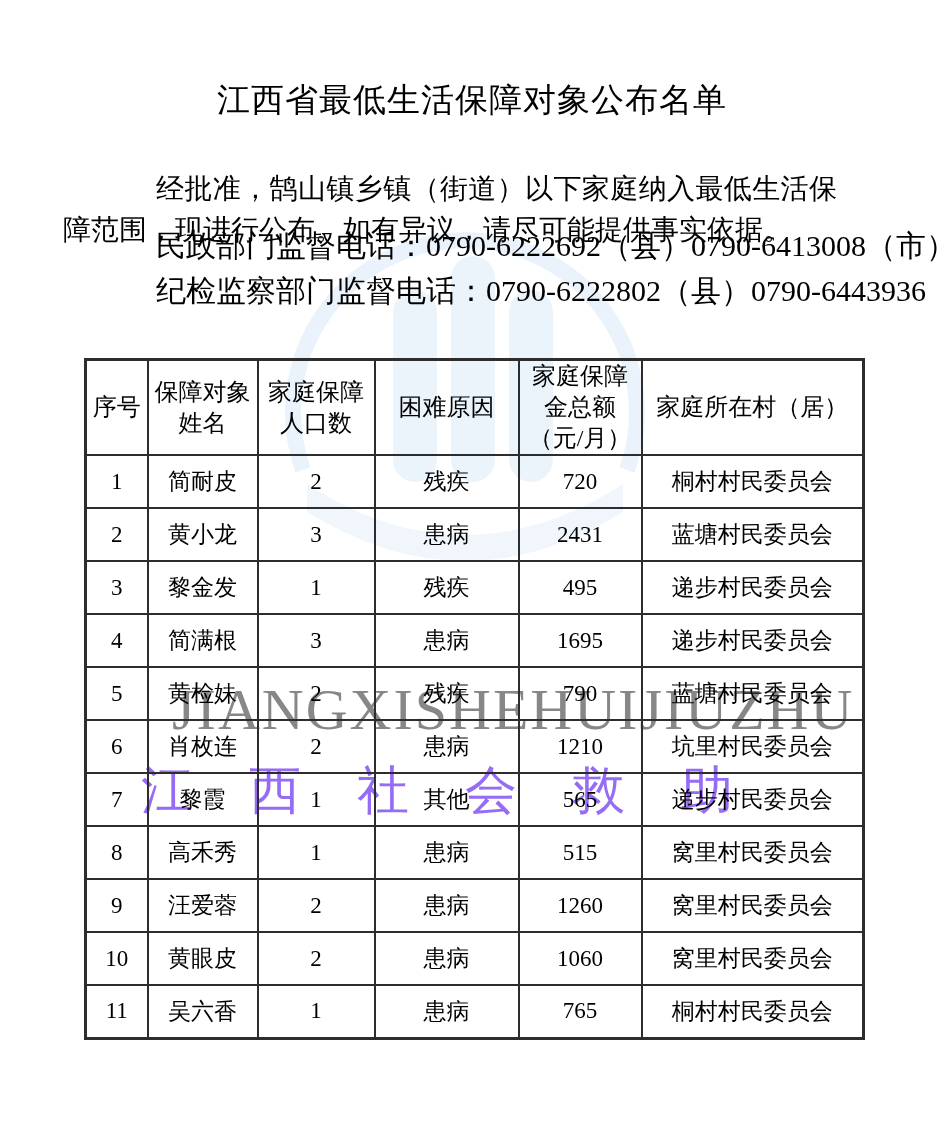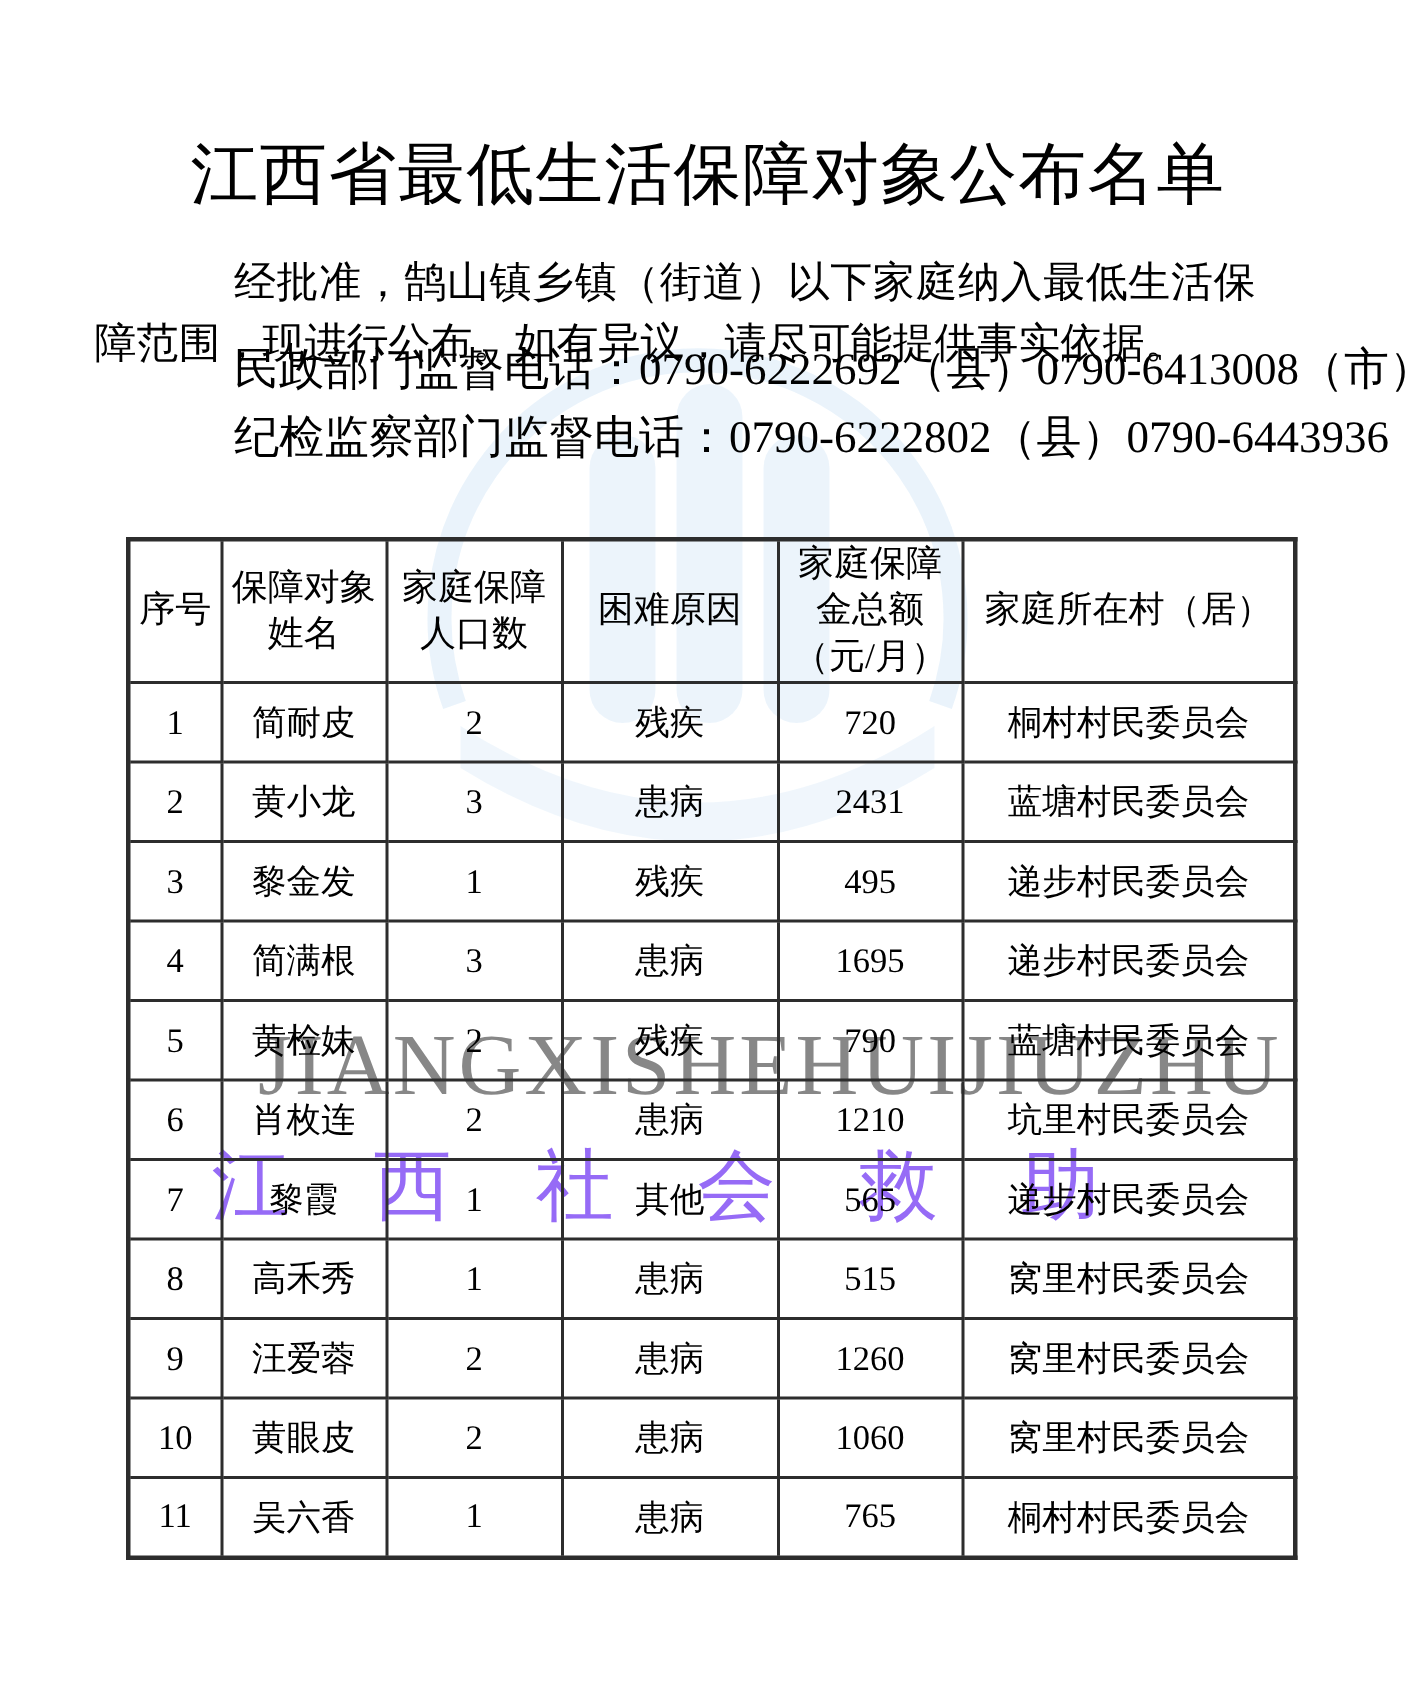--- a/index.html
+++ b/index.html
@@ -18,21 +18,21 @@
     font-size:58px; letter-spacing:2px; color:#737373; opacity:.85;
   }
   .wm-cjk {
     position:absolute; top:756px; left:141px; white-space:nowrap;
     font-size:52px; letter-spacing:56px; color:#8b5cf6; opacity:.9;
   }
 
   
   .doc-title {
     position:absolute; top:56px; left:0; width:100%;
-    text-align:center; font-size:45px; font-weight:400; letter-spacing:1px;
+    text-align:center; font-size:33px; font-weight:400; letter-spacing:1px;
   }
   .intro {
     position:absolute; top:140px; left:63px; width:774px;
     font-size:28px; line-height:41px; text-indent:93px; text-align:justify;
   }
   .phone-line { position:absolute; left:63px; padding-left:93px; font-size:30px; white-space:nowrap; }
   .phone-1 { top:226px; }
   .phone-2 { top:271px; }
 
   

